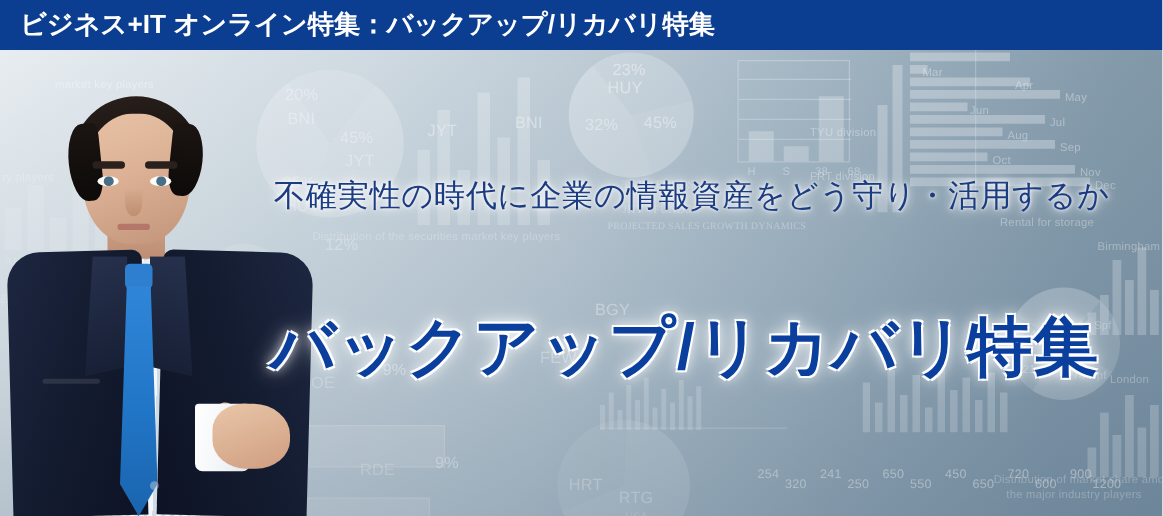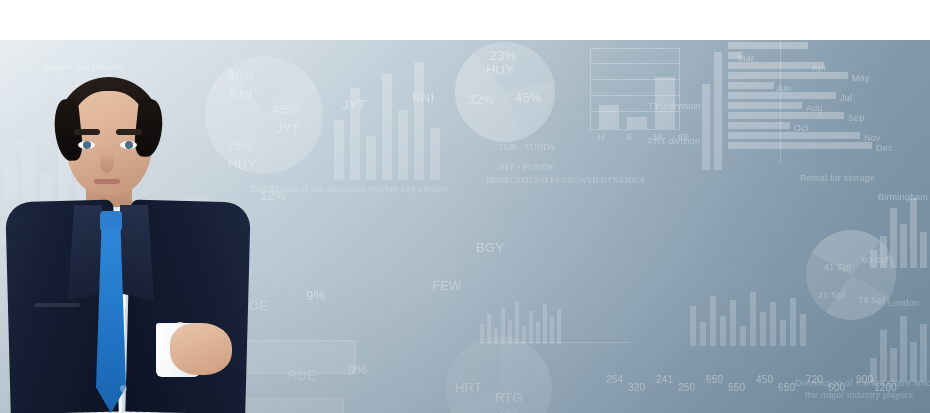--- a/index.html
+++ b/index.html
@@ -376,15 +376,20 @@
       <div class="p-tie"></div>
       <div class="p-pocket"></div>
       <div class="p-btn"></div>
       <div class="p-mughandle"></div>
       <div class="p-thumb"></div>
       <div class="p-mug"></div>
       <div class="p-hand"></div>
     </div>
   </div>
 
-
+  <div class="subtitle">不確実性の時代に企業の情報資産をどう守り・活用するか</div>
+  <div class="title2">バックアップ/リカバリ特集</div>
+
+  <div class="header-bar">
+    <div class="header-title">ビジネス+IT オンライン特集：バックアップ/リカバリ特集</div>
+  </div>
 
 </div>
 
 </body></html>

